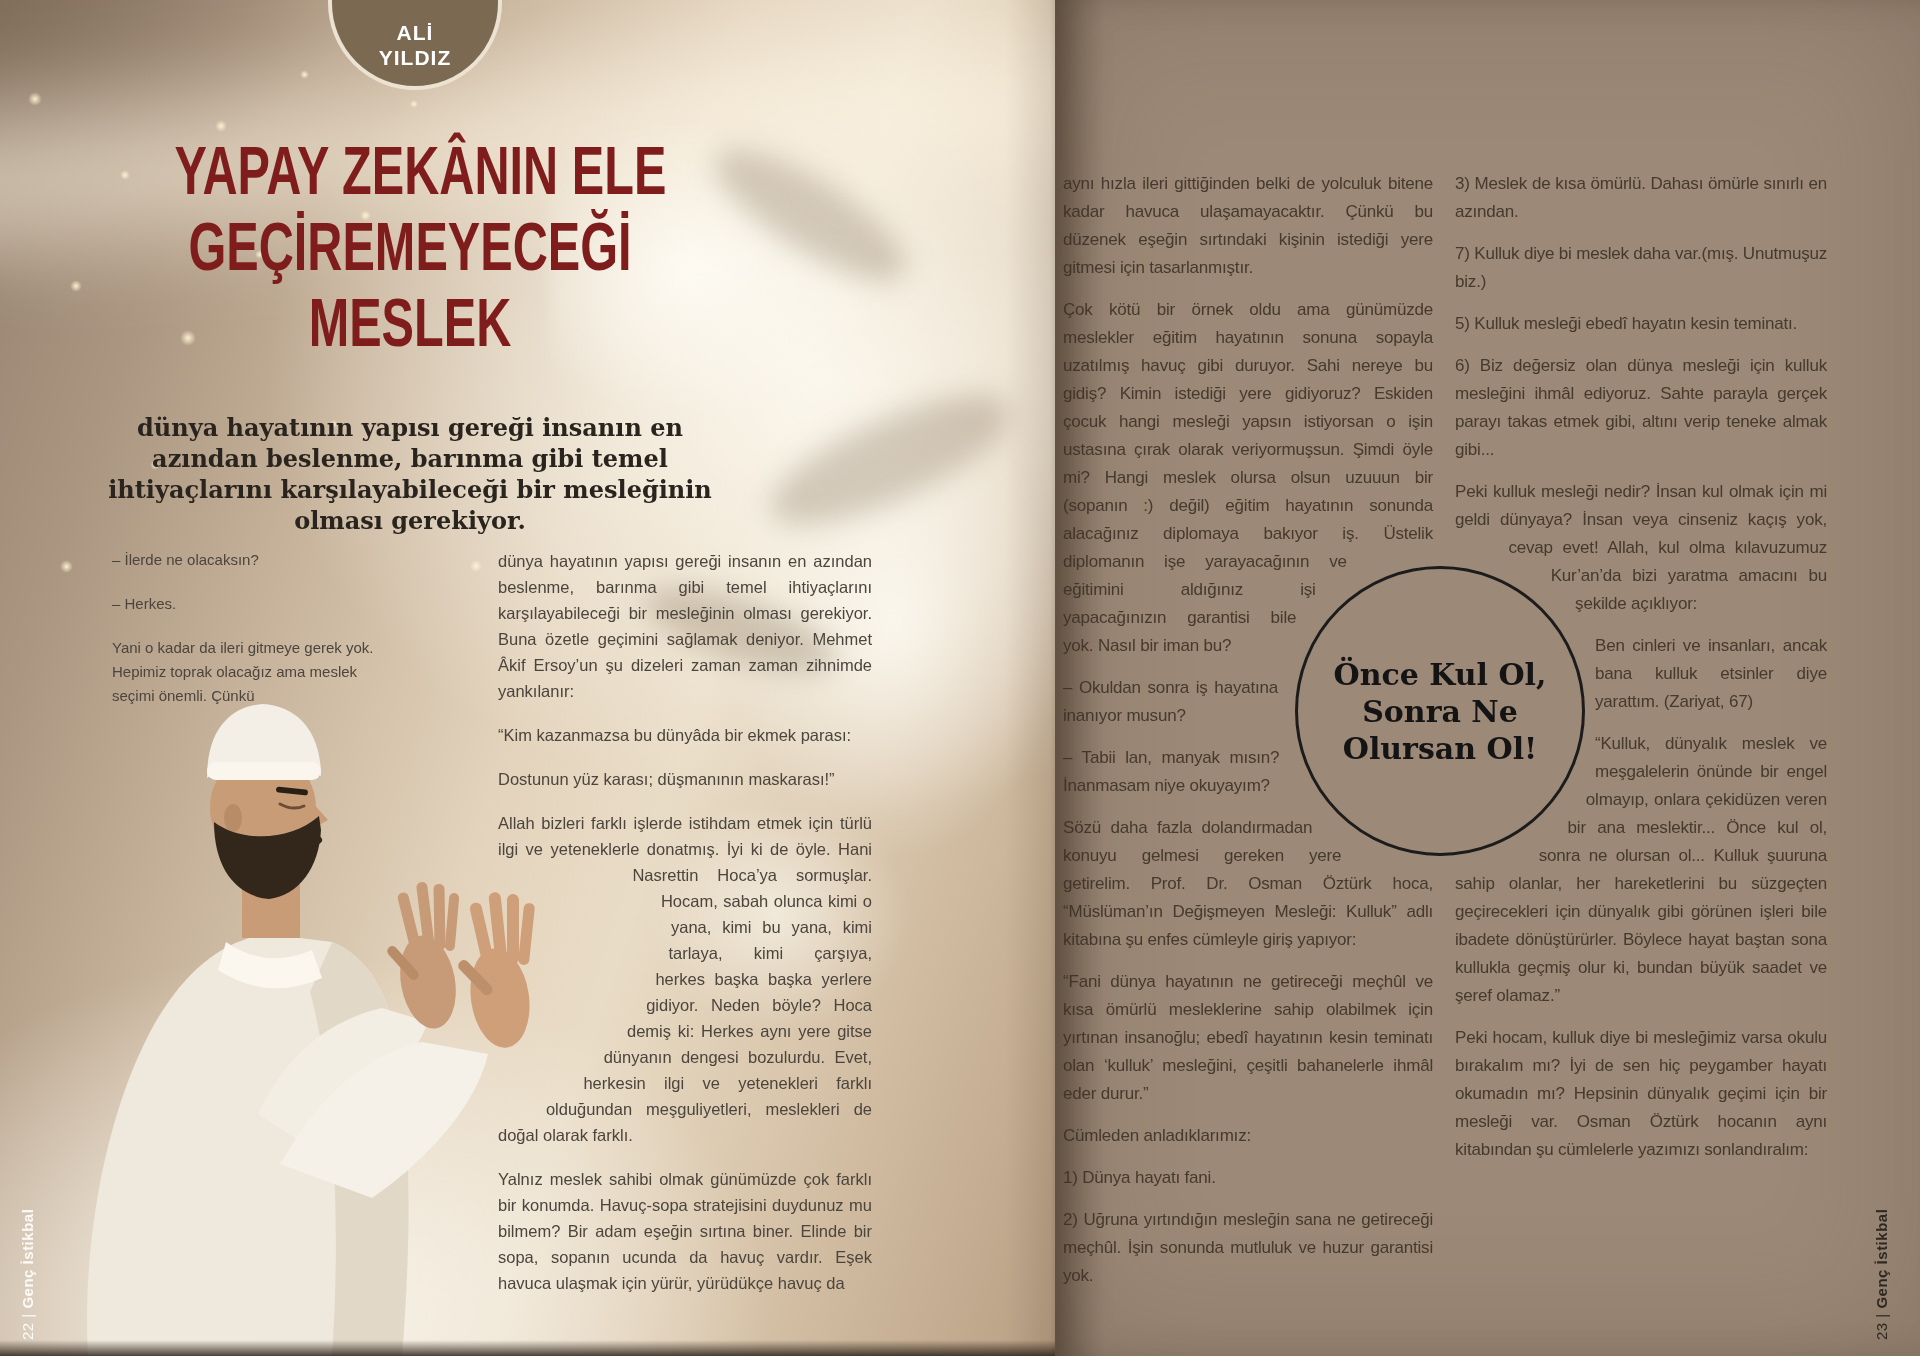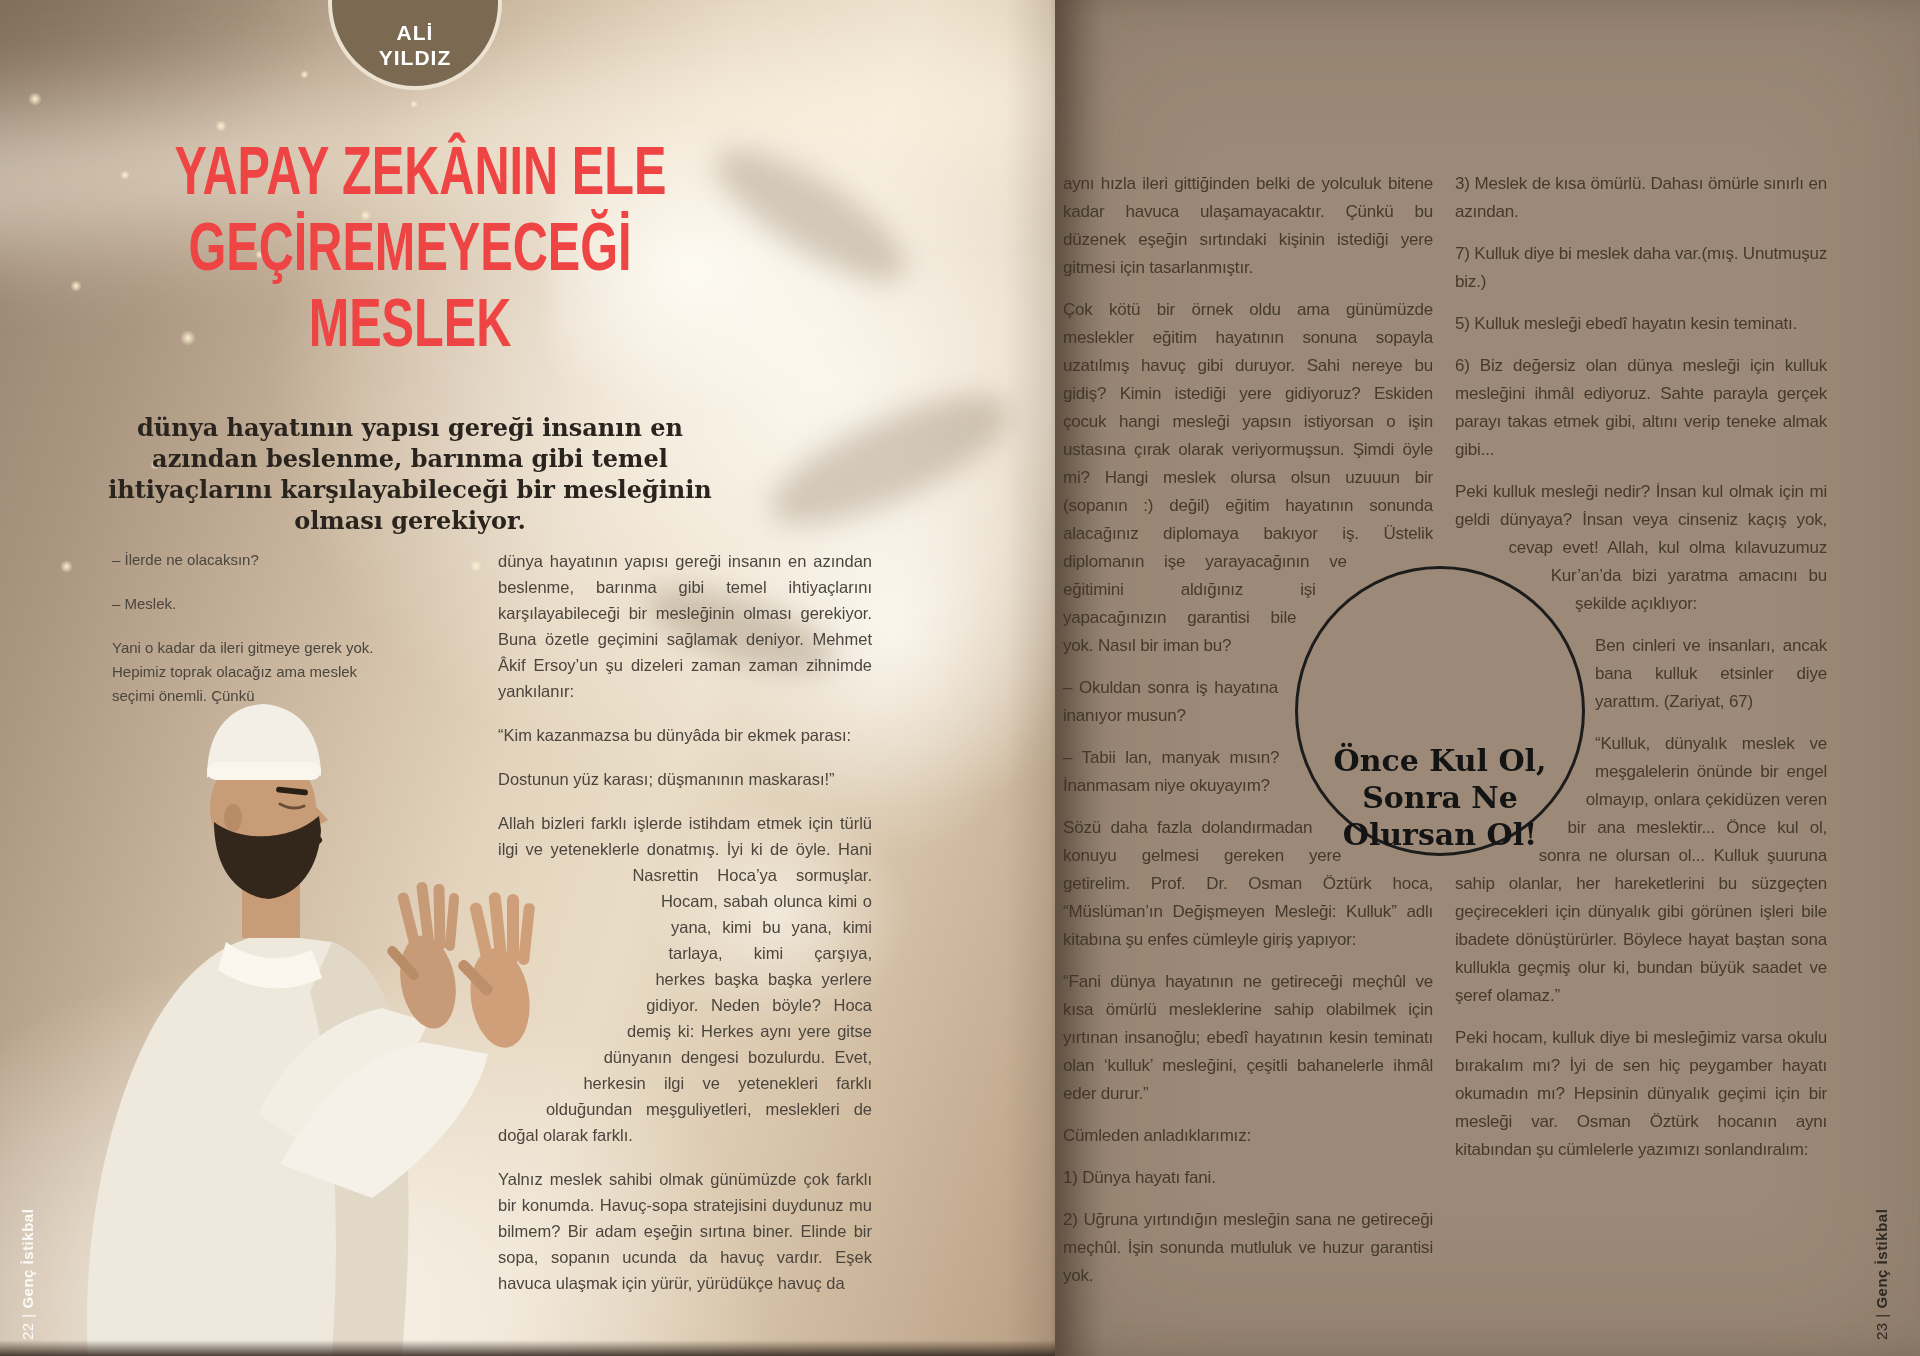--- a/index.html
+++ b/index.html
@@ -23,21 +23,21 @@
     radial-gradient(ellipse 260px 360px at 68% 58%, rgba(255,253,246,0.8), transparent 66%),
     radial-gradient(ellipse 200px 180px at 45% 88%, rgba(255,253,246,0.6), transparent 66%);}
   .leaf-shadow{position:absolute;border-radius:50%;filter:blur(14px);background:rgba(116,92,68,0.28);}
   .bokeh{position:absolute;border-radius:50%;background:radial-gradient(circle, rgba(255,244,212,0.95), rgba(255,244,212,0) 70%);}
   .photo-bottom{position:absolute;left:0;bottom:0;width:100%;height:16px;
     background:linear-gradient(to top, rgba(46,35,26,0.85), rgba(46,35,26,0));}
   .badge{position:absolute;left:328px;top:-84px;width:174px;height:174px;border-radius:50%;
     background:#7c6952;border:4px solid #ece2d2;box-sizing:border-box;}
   .badge-text{position:absolute;left:0;right:0;bottom:16px;text-align:center;color:#fff;
     font-weight:bold;font-size:21px;line-height:25px;letter-spacing:1px;}
-  .title{position:absolute;left:100px;top:132px;width:620px;text-align:center;color:#ef4444;
+  .title{position:absolute;left:100px;top:132px;width:620px;text-align:center;color:#7f1d1d;
     font-weight:bold;font-size:64px;line-height:76px;}
   .title .tline{display:block;transform:scaleX(0.76) scaleY(1.08);transform-origin:center;white-space:nowrap;}
   .lead{position:absolute;left:105px;top:412px;width:610px;text-align:center;
     font-family:"DejaVu Serif","Liberation Serif",serif;font-weight:bold;
     font-size:24px;line-height:31px;color:#2a241e;}
   .lp-col1{position:absolute;left:103px;top:548px;width:290px;color:#4b453d;
     font-size:15px;line-height:24px;}
   .lp-col1 p{margin:0 0 20px 9px;}
   .lp-col2{position:absolute;left:498px;top:548px;width:374px;color:#4b453d;
     font-size:16.5px;line-height:26px;text-align:justify;}
@@ -58,21 +58,21 @@
   .rp-col p{margin:0 0 14px 0;}
   .rp-col1{left:8px;}
   .rp-col2{left:400px;width:372px;}
   .circ-spacer-r{float:right;width:0;height:380px;}
   .circ-shape-r{float:right;clear:right;width:155px;height:300px;shape-margin:14px;
     shape-outside:circle(150px at 162px 161px);}
   .circ-spacer-l{float:left;width:0;height:380px;}
   .circ-shape-l{float:left;clear:left;width:140px;height:300px;shape-margin:14px;
     shape-outside:circle(150px at -15px 161px);}
   .callout{position:absolute;left:240px;top:566px;width:290px;height:290px;border-radius:50%;
-    border:3px solid #1c1c1c;box-sizing:border-box;display:flex;align-items:flex-end;justify-content:center;}
+    border:3px solid #1c1c1c;box-sizing:border-box;display:flex;align-items:center;justify-content:center;}
   .callout-text{text-align:center;font-family:"DejaVu Serif","Liberation Serif",serif;
     font-weight:bold;font-size:30px;line-height:37px;color:#141414;}
   .callout-text span{display:block;}
   .label-right{position:absolute;left:835px;bottom:16px;transform:rotate(-90deg);
     transform-origin:left bottom;color:#2e2822;}
   .gutter{position:absolute;left:1005px;top:0;width:100px;height:1356px;pointer-events:none;
     background:linear-gradient(to right, rgba(60,45,30,0) 0%, rgba(60,45,30,0.12) 45%, rgba(40,28,18,0.22) 52%, rgba(60,45,30,0) 100%);}
 </style>
 </head>
 <body>
@@ -111,21 +111,21 @@
     <h1 class="title" style="margin:0;">
       <span class="tline">YAPAY ZEKÂNIN ELE</span>
       <span class="tline">GEÇİREMEYECEĞİ</span>
       <span class="tline">MESLEK</span>
     </h1>
 
     <div class="lead">dünya hayatının yapısı gereği insanın en azından beslenme, barınma gibi temel ihtiyaçlarını karşılayabileceği bir mesleğinin olması gerekiyor.</div>
 
     <div class="lp-col1">
       <p>– İlerde ne olacaksın?</p>
-      <p>– Meslek.</p>
+      <p>– Herkes.</p>
       <p>Yani o kadar da ileri gitmeye gerek yok. Hepimiz toprak olacağız ama meslek seçimi önemli. Çünkü</p>
     </div>
 
     <div class="lp-col2">
       <div class="man-spacer"></div>
       <div class="man-shape"></div>
       <p>dünya hayatının yapısı gereği insanın en azından beslenme, barınma gibi temel ihtiyaçlarını karşılayabileceği bir mesleğinin olması gerekiyor. Buna özetle geçimini sağlamak deniyor. Mehmet Âkif Ersoy’un şu dizeleri zaman zaman zihnimde yankılanır:</p>
       <p>“Kim kazanmazsa bu dünyâda bir ekmek parası:</p>
       <p>Dostunun yüz karası; düşmanının maskarası!”</p>
       <p>Allah bizleri farklı işlerde istihdam etmek için türlü ilgi ve yeteneklerle donatmış. İyi ki de öyle. Hani Nasrettin Hoca’ya sormuşlar. Hocam, sabah olunca kimi o yana, kimi bu yana, kimi tarlaya, kimi çarşıya, herkes başka başka yerlere gidiyor. Neden böyle? Hoca demiş ki: Herkes aynı yere gitse dünyanın dengesi bozulurdu. Evet, herkesin ilgi ve yetenekleri farklı olduğundan meşguliyetleri, meslekleri de doğal olarak farklı.</p>

